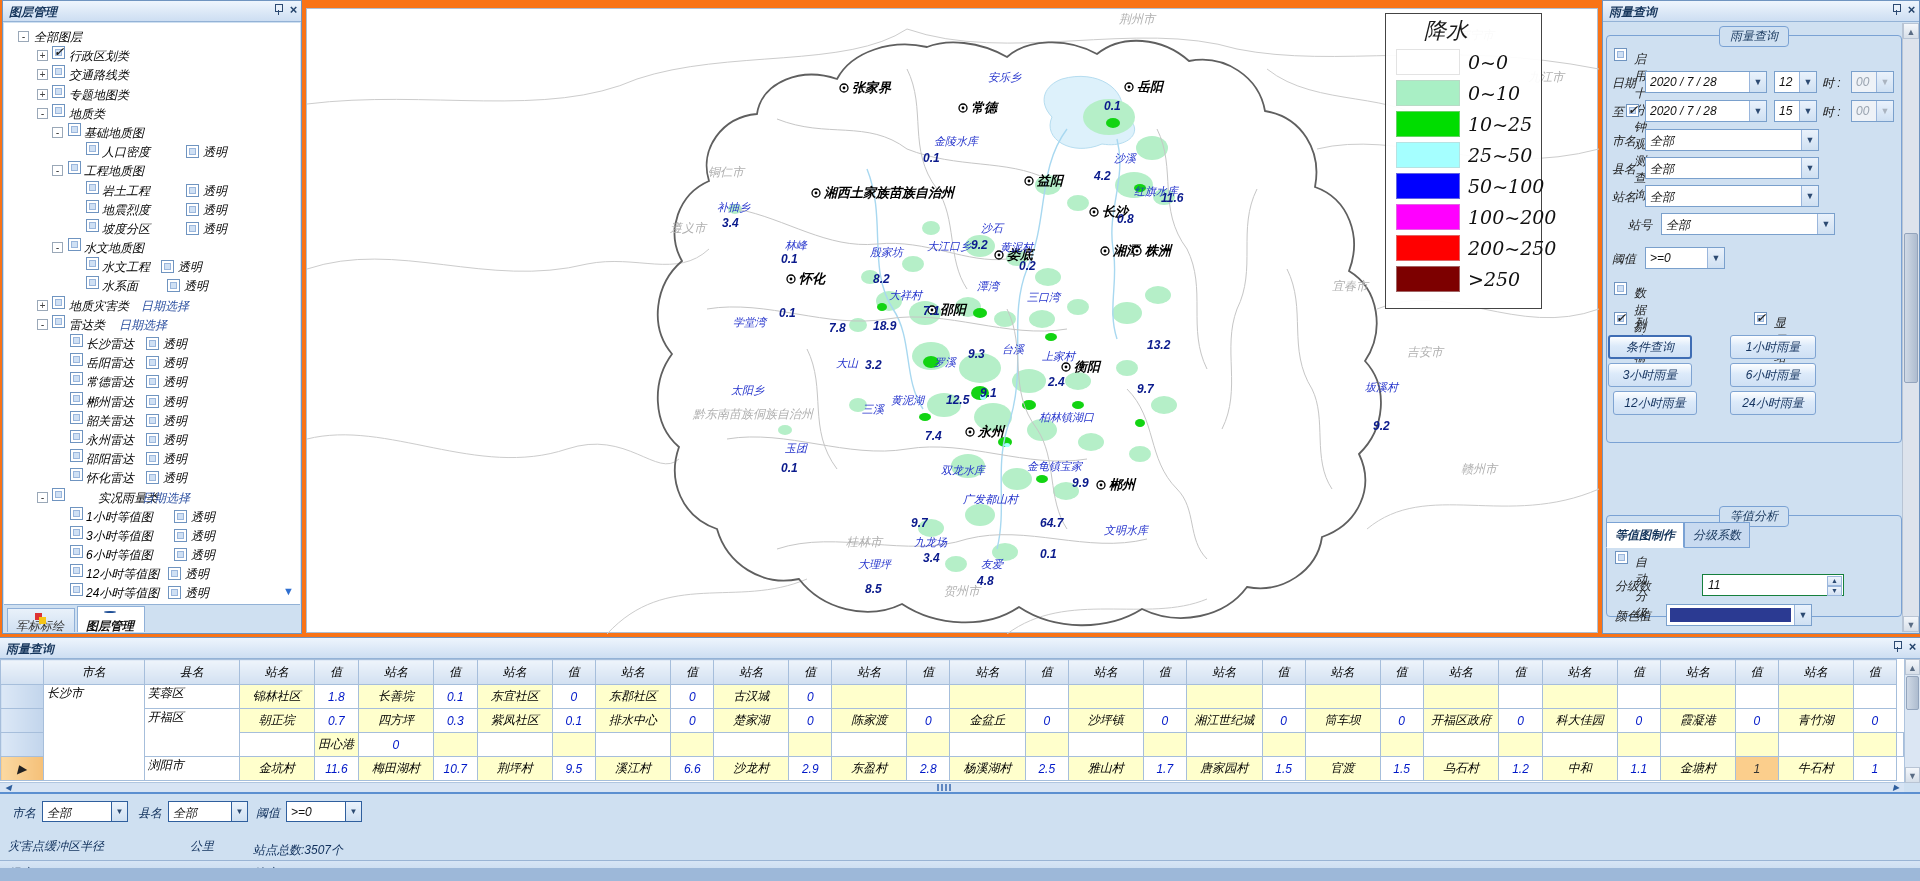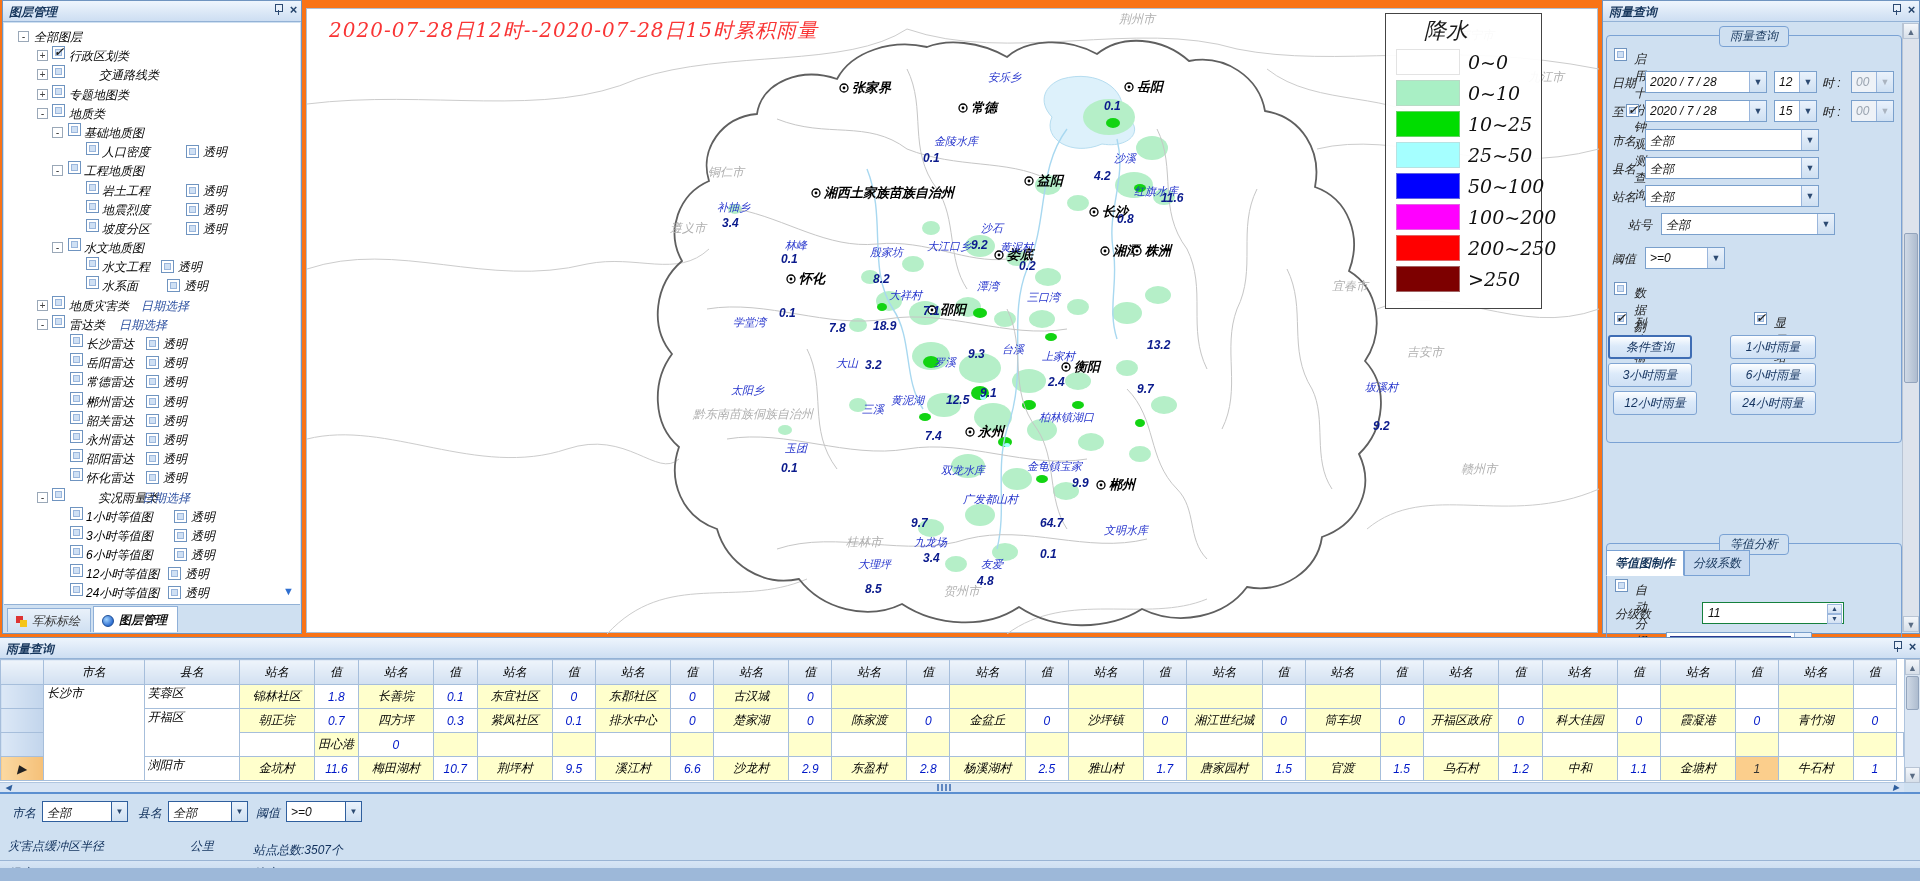--- a/index.html
+++ b/index.html
@@ -21,21 +21,21 @@
   #treeArea { position:absolute; left:1px; top:22px; right:1px; height:582px; background:#fff; overflow:hidden; }
   .trow { position:relative; height:19.2px; white-space:nowrap; }
   .trow .exp { position:absolute; top:4px; width:11px; height:11px; border:1px solid #9aa8b8; background:#fff; color:#444; font-size:10px; line-height:9px; text-align:center; }
   .trow .lbl { position:absolute; top:2px; color:#000; }
   .trow .datelink { position:absolute; top:2px; color:#2b4fa0; }
   .cbx { display:inline-block; width:13px; height:13px; border:1px solid #6f94c0; background:#fff; position:relative; }
   .cbx::before { content:""; position:absolute; left:2px; top:2px; right:2px; bottom:2px; background:#cfe0f4; border:1px solid #9ab6dc; }
   .cbx.checked::after { content:"✓"; position:absolute; left:1px; top:-2px; font-size:12px; font-weight:bold; color:#222; }
   #treeScrollHint { position:absolute; right:6px; bottom:8px; color:#2f6fd0; font-size:11px; }
   #leftTabs { position:absolute; left:1px; bottom:1px; right:1px; height:28px; background:#cfe0f1; border-top:1px solid #93b2d6; display:flex; align-items:flex-end; padding-left:3px; }
-  .ltab { height:24px; padding:4px 10px 2px 8px; border:1px solid #8fb0d8; border-bottom:none; background:linear-gradient(#e9f1fa,#d0e0f2); margin-right:2px; display:flex; gap:5px; align-items:center; color:#333; }
+  .ltab { height:24px; padding:4px 10px 2px 8px; border:1px solid #8fb0d8; border-bottom:none; background:linear-gradient(#e9f1fa,#d0e0f2); margin-right:2px; display:flex; gap:5px; align-items:center; color:#333;flex-direction:column; }
   .ltab.active { background:#fff; height:26px; font-weight:bold; color:#111; }
   .flagicon { display:inline-block; width:11px; height:11px; position:relative; }
   .flagicon::before { content:""; position:absolute; left:0; top:0; width:7px; height:7px; background:#d33; }
   .flagicon::after { content:""; position:absolute; left:4px; top:4px; width:7px; height:7px; background:#f5c518; }
   .globeicon { display:inline-block; width:12px; height:12px; border-radius:50%; background:radial-gradient(circle at 35% 35%, #9fd2ff, #2f6fd0 70%); border:1px solid #1d4e96; }
 
   
   #mapArea { position:absolute; left:306px; top:8px; width:1292px; height:625px; background:#fff; border:1px solid #aebfd4; }
   #mapSvg { position:absolute; left:0; top:0; }
   #redTitle { position:absolute; left:22px; top:8px; font-family:"DejaVu Serif", serif; font-size:20px; color:#f93434; letter-spacing:1px; }
@@ -118,21 +118,21 @@
         <span class="xbtn">×</span>
       </span>
     </div>
     <div id="treeArea">
       <div id="treeRows" style="padding-top: 4px;">
           <div class="trow">
             <span class="exp" style="left: 14px;">-</span>
             <span class="lbl" style="left: 30px;">全部图层</span>
           </div>
           <div class="trow"><span class="exp" style="left: 33px;">+</span><span class="cbx checked" style="left: 48px;"></span><span class="lbl" style="left: 65px;">行政区划类</span></div>
-          <div class="trow"><span class="exp" style="left: 33px;">+</span><span class="cbx" style="left: 48px;"></span><span class="lbl" style="left: 65px; margin-left: 30px;">交通路线类</span></div>
+          <div class="trow"><span class="exp" style="left: 33px;">+</span><span class="cbx" style="left: 48px;"></span><span class="lbl" style="left: 65px;">交通路线类</span></div>
           <div class="trow"><span class="exp" style="left: 33px;">+</span><span class="cbx" style="left: 48px;"></span><span class="lbl" style="left: 65px;">专题地图类</span></div>
           <div class="trow"><span class="exp" style="left: 33px;">-</span><span class="cbx" style="left: 48px;"></span><span class="lbl" style="left: 65px;">地质类</span></div>
           <div class="trow"><span class="exp" style="left: 48px;">-</span><span class="cbx" style="left: 64px;"></span><span class="lbl" style="left: 80px;">基础地质图</span></div>
           <div class="trow"><span class="cbx" style="left: 82px;"></span><span class="lbl" style="left: 98px;">人口密度</span><span class="cbx" style="left: 182px; position: absolute; top: 3px;"></span><span class="lbl" style="left: 199px;">透明</span></div>
           <div class="trow"><span class="exp" style="left: 48px;">-</span><span class="cbx" style="left: 64px;"></span><span class="lbl" style="left: 80px;">工程地质图</span></div>
           <div class="trow"><span class="cbx" style="left: 82px;"></span><span class="lbl" style="left: 98px;">岩土工程</span><span class="cbx" style="left: 182px; position: absolute; top: 3px;"></span><span class="lbl" style="left: 199px;">透明</span></div>
           <div class="trow"><span class="cbx" style="left: 82px;"></span><span class="lbl" style="left: 98px;">地震烈度</span><span class="cbx" style="left: 182px; position: absolute; top: 3px;"></span><span class="lbl" style="left: 199px;">透明</span></div>
           <div class="trow"><span class="cbx" style="left: 82px;"></span><span class="lbl" style="left: 98px;">坡度分区</span><span class="cbx" style="left: 182px; position: absolute; top: 3px;"></span><span class="lbl" style="left: 199px;">透明</span></div>
           <div class="trow"><span class="exp" style="left: 48px;">-</span><span class="cbx" style="left: 64px;"></span><span class="lbl" style="left: 80px;">水文地质图</span></div>
           <div class="trow"><span class="cbx" style="left: 82px;"></span><span class="lbl" style="left: 98px;">水文工程</span><span class="cbx" style="left: 157px; position: absolute; top: 3px;"></span><span class="lbl" style="left: 174px;">透明</span></div>
@@ -376,21 +376,20 @@
           <text x="474" y="463" class="svgtext" fill="#0a1a8c" font-size="12" font-weight="bold">0.1</text>
           <text x="765" y="478" class="svgtext" fill="#0a1a8c" font-size="12" font-weight="bold">9.9</text>
           <text x="604" y="518" class="svgtext" fill="#0a1a8c" font-size="12" font-weight="bold">9.7</text>
           <text x="733" y="518" class="svgtext" fill="#0a1a8c" font-size="12" font-weight="bold">64.7</text>
           <text x="733" y="549" class="svgtext" fill="#0a1a8c" font-size="12" font-weight="bold">0.1</text>
           <text x="616" y="553" class="svgtext" fill="#0a1a8c" font-size="12" font-weight="bold">3.4</text>
           <text x="670" y="576" class="svgtext" fill="#0a1a8c" font-size="12" font-weight="bold">4.8</text>
           <text x="558" y="584" class="svgtext" fill="#0a1a8c" font-size="12" font-weight="bold">8.5</text>
         </g>
     </svg>
-    <div id="redTitle">2020-07-28日12时--2020-07-28日15时累积雨量</div>
     <div id="legend">
       <div id="legendTitle">降水</div>
       <div id="legendRows">
           <div class="legRow">
             <span class="legSwatch" style="background: rgb(255, 255, 255);"></span>
             <span class="legLbl">0~0</span>
           </div>
           <div class="legRow">
             <span class="legSwatch" style="background: rgb(169, 239, 197);"></span>
             <span class="legLbl">0~10</span>
@@ -527,21 +526,21 @@
       </div>
 
       <div class="rbtn focus" style="left:4px; top:312px; width:84px;">条件查询</div>
       <div class="rbtn" style="left:126px; top:312px; width:86px;">1小时雨量</div>
       <div class="rbtn" style="left:4px; top:340px; width:84px;">3小时雨量</div>
       <div class="rbtn" style="left:126px; top:340px; width:86px;">6小时雨量</div>
       <div class="rbtn" style="left:9px; top:368px; width:84px;">12小时雨量</div>
       <div class="rbtn" style="left:126px; top:368px; width:86px;">24小时雨量</div>
 
 
-      <div class="groupbox" style="top:520px; height:102px;">
+      <div class="groupbox" style="top:492px; height:102px;">
         <span class="grouplabel">等值分析</span>
         <div class="rtabs" style="top:6px; left:-1px;">
           <span class="rtab active">等值图制作</span>
           <span class="rtab">分级系数</span>
         </div>
         <div class="rrow" style="left:8px; top:34px;">
           <span class="cbx" style="position:absolute;top:1px;"></span>
           <span class="rlbl" style="left:20px;">自动分级</span>
         </div>
         <div class="rrow" style="left:0; top:58px; width:300px;">

